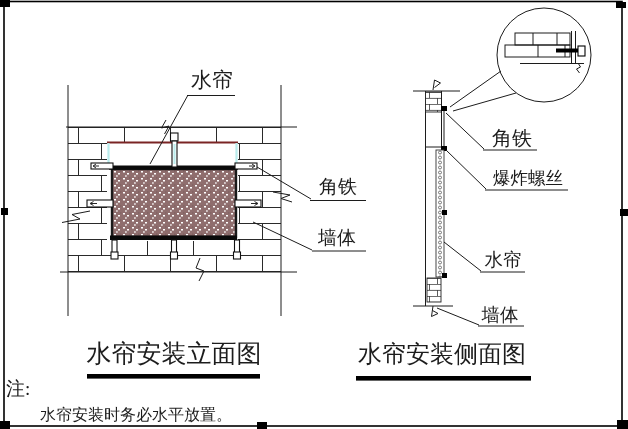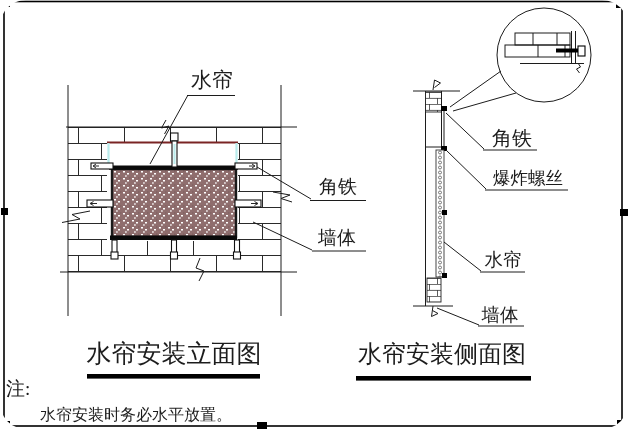--- a/index.html
+++ b/index.html
@@ -1,17 +1,17 @@
 <!DOCTYPE html>
 <html><head>
 <meta charset="utf-8">
 <style>
   html,body{margin:0;padding:0;background:#fff;}
   #stage{position:relative;width:628px;height:429px;background:#fff;overflow:hidden;
-         font-family:"Liberation Serif","DejaVu Serif",serif;border-radius:26px;}
+         font-family:"Liberation Serif","DejaVu Serif",serif;}
   svg text{font-family:"Liberation Serif","DejaVu Serif",serif;fill:#1c1c1c;}
   .cad-line{stroke:#1c1c1c;stroke-width:1;fill:none;}
 </style>
 </head>
 <body>
 
 <div id="stage">
 <svg width="628" height="429" viewBox="0 0 628 429">
   <defs>
 

